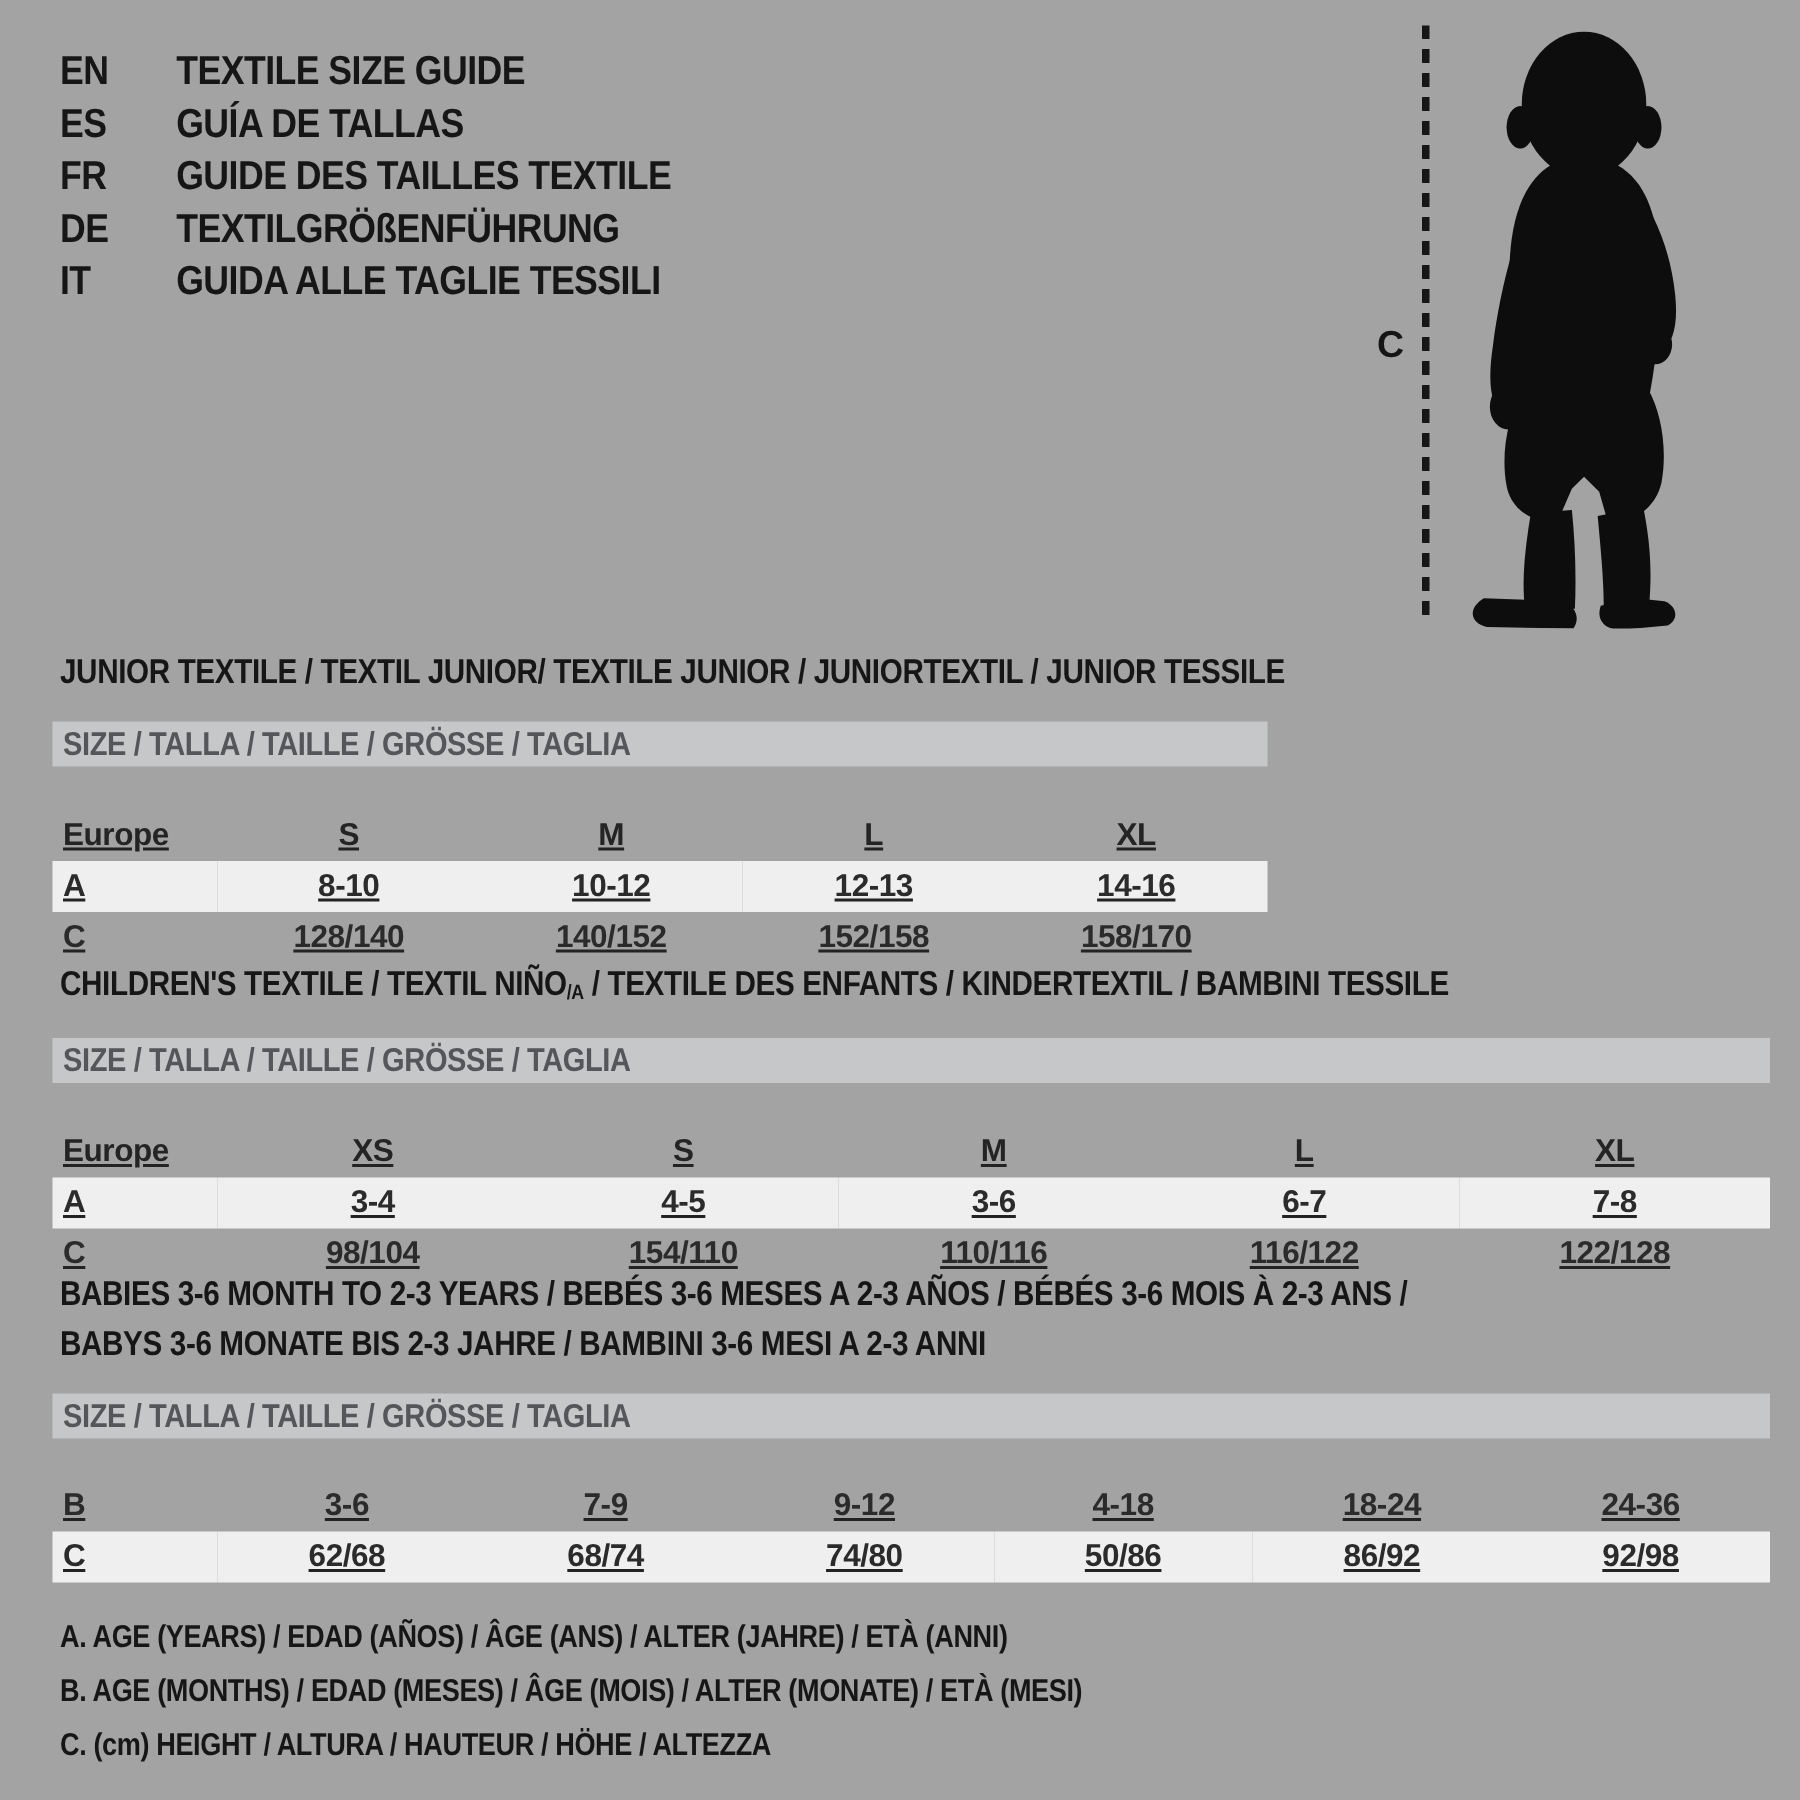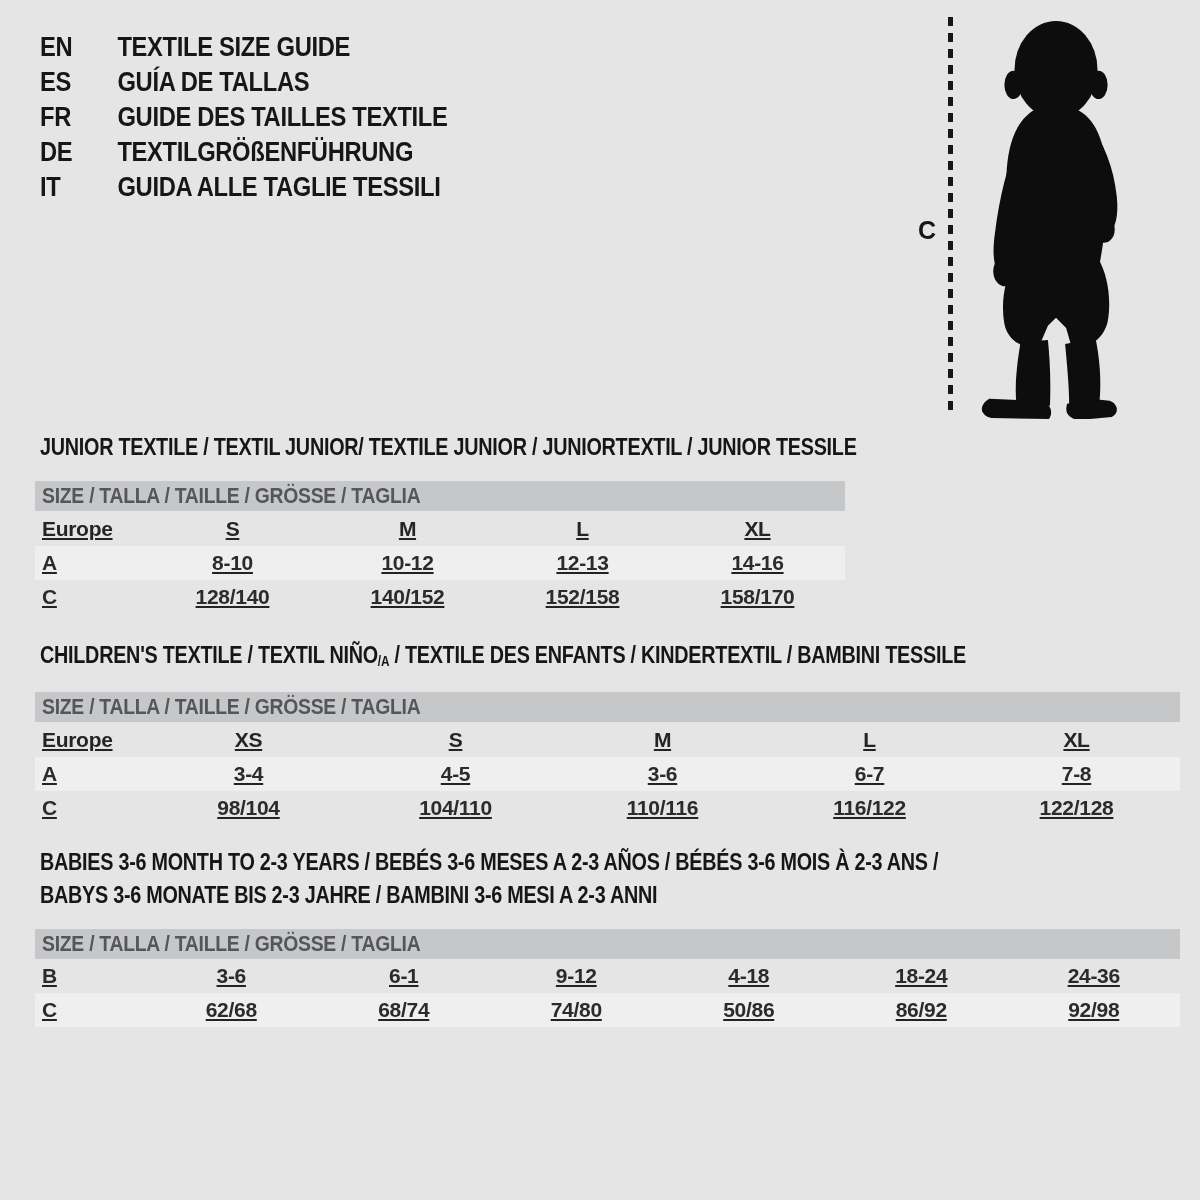--- a/index.html
+++ b/index.html
@@ -2,21 +2,21 @@
 <html><head>
 <meta charset="utf-8">
 <style>
   html,body{margin:0;padding:0;}
   body{
     width:1200px;height:1200px;background:#ffffff;
     font-family:"Liberation Sans", sans-serif;
     font-weight:bold;color:#232323;
     -webkit-font-smoothing:antialiased;
   }
-  .canvas{position:relative;width:1200px;height:1200px;overflow:hidden;background:#e5e5e5;}
+  .canvas{position:relative;width:1200px;height:1200px;overflow:hidden;background:#a3a3a3;}
 
   
   .langs{position:absolute;left:40px;top:30px;}
   .lang-row{display:flex;font-size:27px;line-height:35px;letter-spacing:-0.4px;
     transform:scaleX(0.88);transform-origin:0 0;white-space:nowrap;color:#161616;}
   .lang-code{width:88px;flex:0 0 88px;}
 
   
   .figure{position:absolute;left:918px;top:12px;width:240px;height:412px;}
   .measure-line{position:absolute;left:30px;top:5px;width:5px;height:398px;
@@ -33,21 +33,21 @@
   .sub{font-size:0.6em;vertical-align:-0.22em;}
 
   
   .tbl{position:absolute;left:35px;text-decoration:underline;}
   #junior-tbl{top:481px;width:810px;}
   #children-tbl{top:692px;width:1145px;}
   #babies-tbl{top:929px;width:1145px;}
   .size-bar{height:30px;background:#c6c7c8;overflow:hidden;}
   .size-bar span{display:inline-block;font-size:22px;line-height:30px;padding-left:8px;
     color:#55565a;transform:scaleX(0.88);transform-origin:0 0;white-space:nowrap;letter-spacing:-0.3px;}
-  table{width:100%;border-collapse:collapse;table-layout:fixed;}
+  table{width:100%;border-collapse:collapse;table-layout:fixed;margin-top:28px;}
   td{font-size:21px;text-align:center;height:34px;padding:0;letter-spacing:-0.3px;color:#2b2b2b;}
   tr.hdr td{height:35px;color:#242424;}
   td.lbl{text-align:left;padding-left:7px;}
   tr.alt{background:#efefef;}
   col.c-label{width:110px;}
 
   
   .legend{position:absolute;left:40px;top:1074px;}
   .legend-line{font-size:21px;line-height:36px;color:#161616;letter-spacing:-0.3px;
     transform:scaleX(0.86);transform-origin:0 0;white-space:nowrap;}
@@ -170,21 +170,21 @@
         <td class="lbl">A</td>
         <td>3-4</td>
         <td>4-5</td>
         <td>3-6</td>
         <td>6-7</td>
         <td>7-8</td>
       </tr>
       <tr>
         <td class="lbl">C</td>
         <td>98/104</td>
-        <td>104/110</td>
+        <td>154/110</td>
         <td>110/116</td>
         <td>116/122</td>
         <td>122/128</td>
       </tr>
     </tbody>
       </table>
   </div>
 
   <div class="section-title" id="babies-title">
     <div>BABIES 3-6 MONTH TO 2-3 YEARS / BEBÉS 3-6 MESES A 2-3 AÑOS / BÉBÉS 3-6 MOIS À 2-3 ANS /</div>
@@ -201,33 +201,38 @@
           <col>
           <col>
           <col>
           <col>
           <col>
         </colgroup>
       <tbody>
           <tr>
         <td class="lbl">B</td>
         <td>3-6</td>
-        <td>6-1</td>
+        <td>7-9</td>
         <td>9-12</td>
         <td>4-18</td>
         <td>18-24</td>
         <td>24-36</td>
       </tr>
       <tr class="alt">
         <td class="lbl">C</td>
         <td>62/68</td>
         <td>68/74</td>
         <td>74/80</td>
         <td>50/86</td>
         <td>86/92</td>
         <td>92/98</td>
       </tr>
     </tbody>
       </table>
   </div>
 
+  <div class="legend">
+    <div class="legend-line">A. AGE (YEARS) / EDAD (AÑOS) / ÂGE (ANS) / ALTER (JAHRE) / ETÀ (ANNI)</div>
+    <div class="legend-line">B. AGE (MONTHS) / EDAD (MESES) / ÂGE (MOIS) / ALTER (MONATE) / ETÀ (MESI)</div>
+    <div class="legend-line">C. (cm) HEIGHT / ALTURA / HAUTEUR / HÖHE / ALTEZZA</div>
+  </div>
 
 </div>
 
 </body></html>

